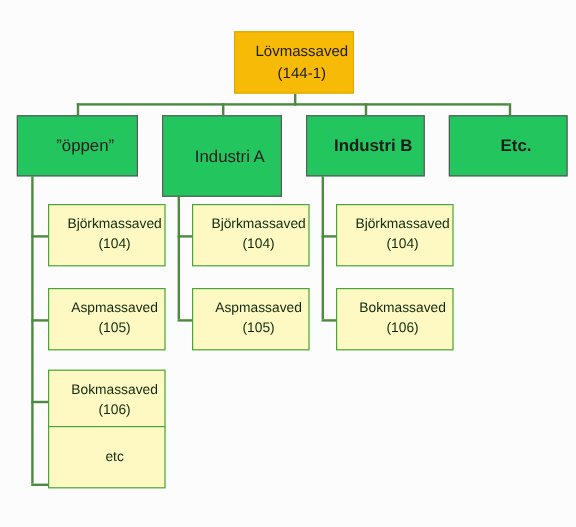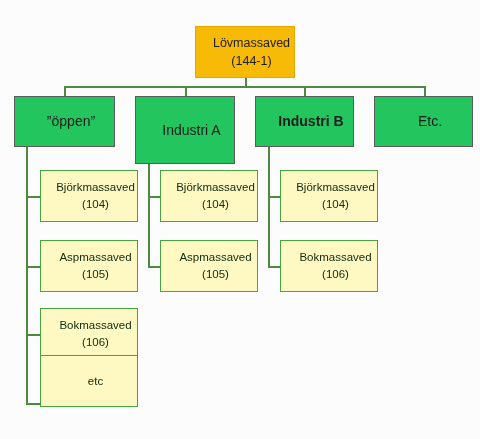--- a/index.html
+++ b/index.html
@@ -84,21 +84,21 @@
     </div>
     <div class="node node-branch" style="left: 14px; top: 96px; width: 101px; height: 51px;">
       <span class="node-line">”öppen”</span>
     </div>
     <div class="node node-branch" style="left: 135px; top: 96px; width: 100px; height: 68px;">
       <span class="node-line">Industri A</span>
     </div>
     <div class="node node-branch" style="left: 255px; top: 96px; width: 99px; height: 51px; font-weight: bold;">
       <span class="node-line">Industri B</span>
     </div>
-    <div class="node node-branch" style="left: 374px; top: 96px; width: 99px; height: 51px;">
+    <div class="node node-branch" style="left: 374px; top: 96px; width: 99px; height: 51px; font-weight: bold;">
       <span class="node-line">Etc.</span>
     </div>
     <div class="node node-leaf" style="left: 40px; top: 170px; width: 98px; height: 52px;">
       <span class="node-line">Björkmassaved</span>
       <span class="node-line">(104)</span>
     </div>
     <div class="node node-leaf" style="left: 40px; top: 240px; width: 98px; height: 52px;">
       <span class="node-line">Aspmassaved</span>
       <span class="node-line">(105)</span>
     </div>

